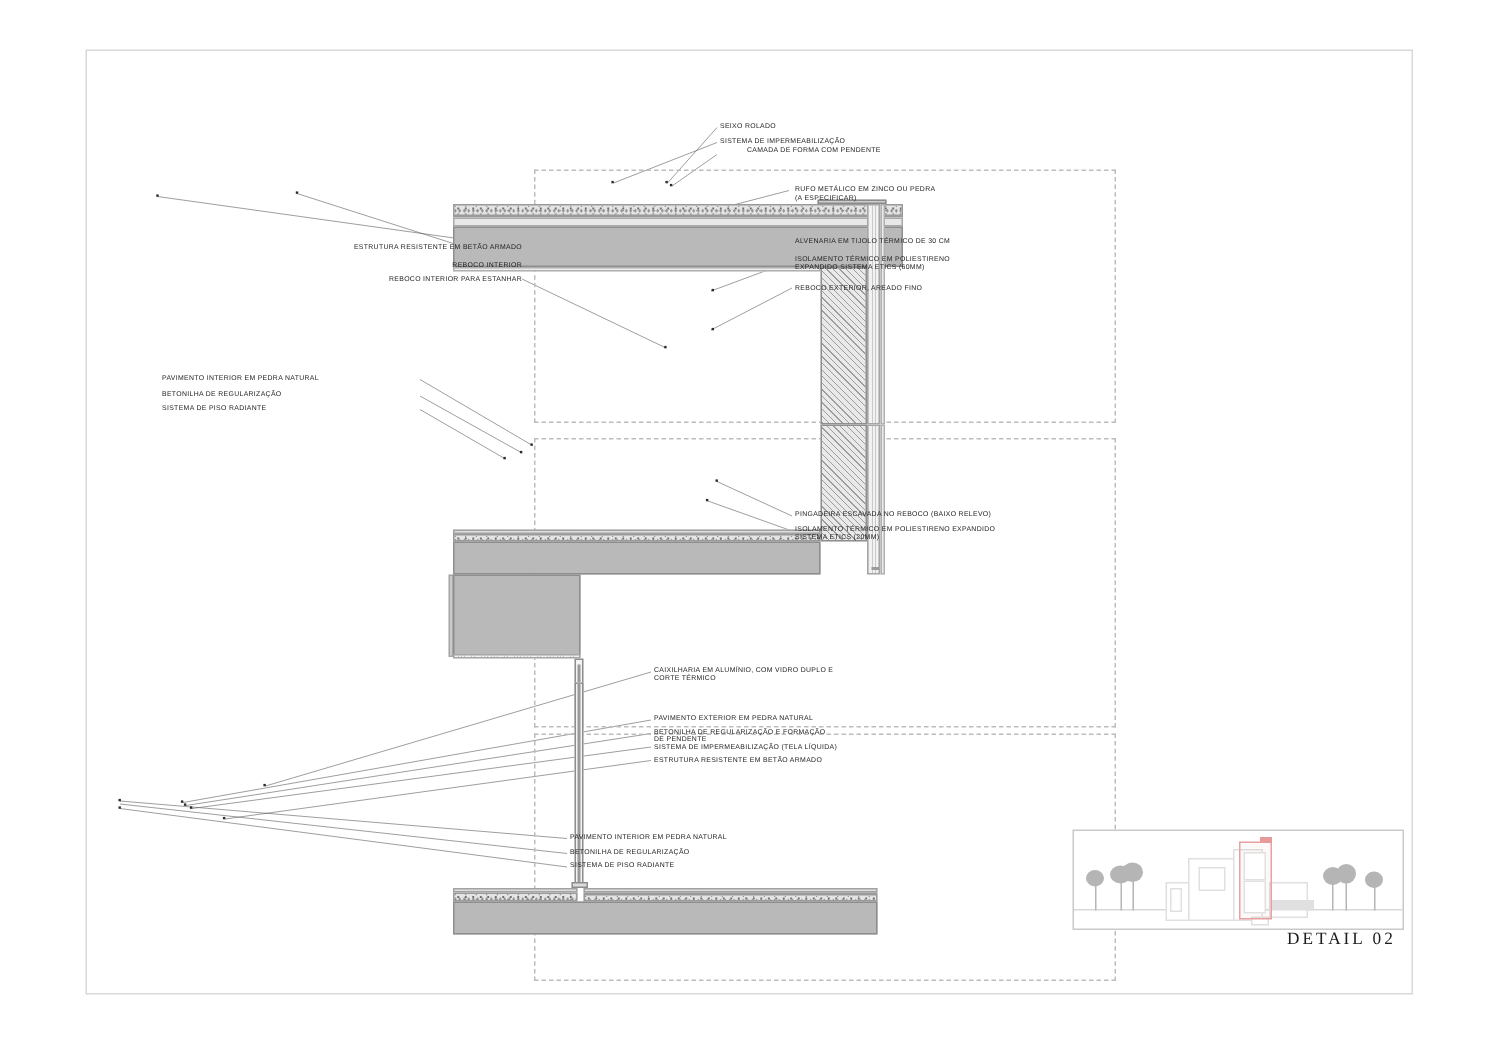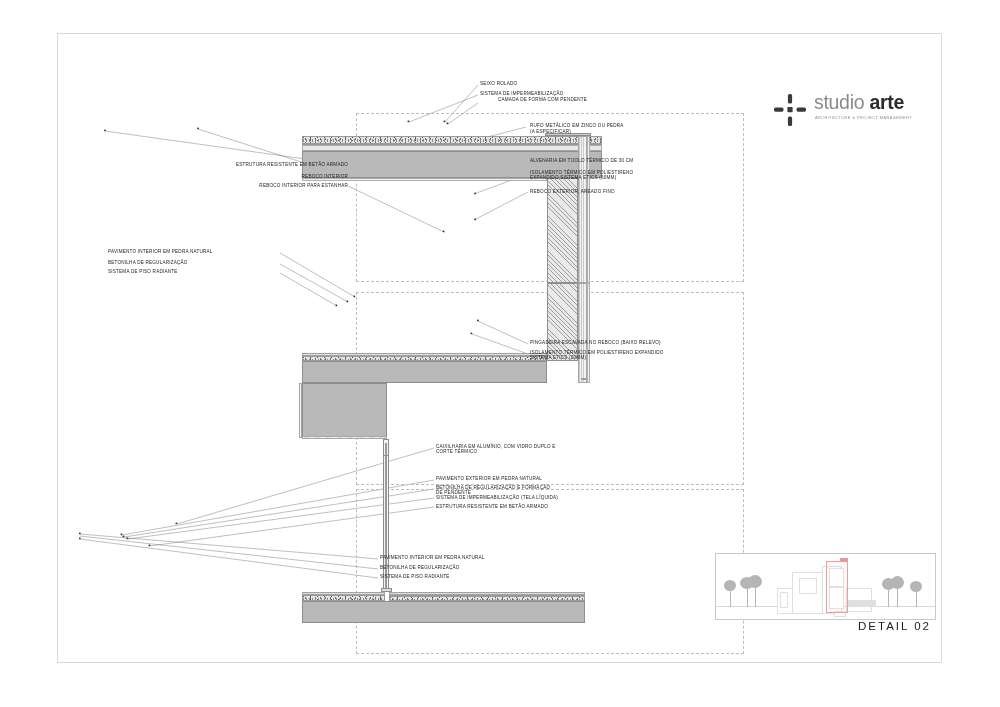--- a/index.html
+++ b/index.html
@@ -73,21 +73,21 @@
   .kp-ground{position:absolute;left:0;bottom:12px;width:100%;height:0.6px;background:#d9d9d9;}
   .kp-bld{position:absolute;background:#fff;border:0.7px solid #e0e0e0;}
   .kp-slab{position:absolute;background:#e0e0e0;}
   .kp-hl{position:absolute;border:1px solid #e8a0a0;background:rgba(232,160,160,0.06);}
   .kp-tag{position:absolute;background:#e79a9a;}
   .tree{position:absolute;}
   .tree .crown{position:absolute;background:#b5b5b5;border-radius:50%;}
   .tree .trunk{position:absolute;background:#b5b5b5;width:1px;}
   .detail-title{position:absolute;left:800px;top:586px;font-size:11.5px;
                 letter-spacing:2.0px;color:#1c1c1c;
-                font-family:Liberation Sans, sans-serif;}
+                font-family:Liberation Serif, serif;}
 </style>
 </head>
 <body>
 
 <div class="sheet">
 
   <svg class="leaders" viewBox="0 0 885 630" preserveAspectRatio="none">
     <g stroke="#5d5d5d" stroke-width="0.4" fill="none">
 
       <path d="M420 51 L387 88"></path>
@@ -245,34 +245,20 @@
   <div class="note" style="left:378px;top:442px;">PAVIMENTO EXTERIOR EM PEDRA NATURAL</div>
   <div class="note" style="left:378px;top:451px;">BETONILHA DE REGULARIZAÇÃO E FORMAÇÃO</div>
   <div class="note" style="left:378px;top:456px;">DE PENDENTE</div>
   <div class="note" style="left:378px;top:461px;">SISTEMA DE IMPERMEABILIZAÇÃO (TELA LÍQUIDA)</div>
   <div class="note" style="left:378px;top:470px;">ESTRUTURA RESISTENTE EM BETÃO ARMADO</div>
 
   <div class="note" style="left:322px;top:521px;">PAVIMENTO INTERIOR EM PEDRA NATURAL</div>
   <div class="note" style="left:322px;top:531px;">BETONILHA DE REGULARIZAÇÃO</div>
   <div class="note" style="left:322px;top:540px;">SISTEMA DE PISO RADIANTE</div>
 
-  <div class="logo">
-    <svg class="logo-mark" viewBox="0 0 32 32">
-      <rect x="0" y="13.5" width="9.5" height="4.2" rx="1.6" fill="#3a3a3a"></rect>
-      <rect x="22.5" y="13.5" width="9.5" height="4.2" rx="1.6" fill="#3a3a3a"></rect>
-      <rect x="13.9" y="0" width="4.2" height="9.5" rx="1.6" fill="#3a3a3a"></rect>
-      <rect x="13.9" y="22.5" width="4.2" height="9.5" rx="1.6" fill="#3a3a3a"></rect>
-      <rect x="13.4" y="13.0" width="5.2" height="5.2" rx="0.6" fill="#3a3a3a"></rect>
-    </svg>
-    <div class="logo-word">
-      <span>studio</span>
-      <b>arte</b>
-    </div>
-    <div class="logo-tag">ARCHITECTURE &amp; PROJECT MANAGEMENT</div>
-  </div>
 
   <div class="keyplan">
     <div class="kp-ground"></div>
 
     <div class="kp-bld" style="left:76px;top:18px;width:30px;height:40px;"></div>
     <div class="kp-bld" style="left:83px;top:24px;width:16px;height:14px;"></div>
     <div class="kp-bld" style="left:61px;top:34px;width:14px;height:24px;"></div>
     <div class="kp-bld" style="left:64px;top:38px;width:6px;height:14px;"></div>
     <div class="kp-bld" style="left:106px;top:12px;width:18px;height:46px;"></div>
     <div class="kp-bld" style="left:130px;top:34px;width:24px;height:22px;"></div>

